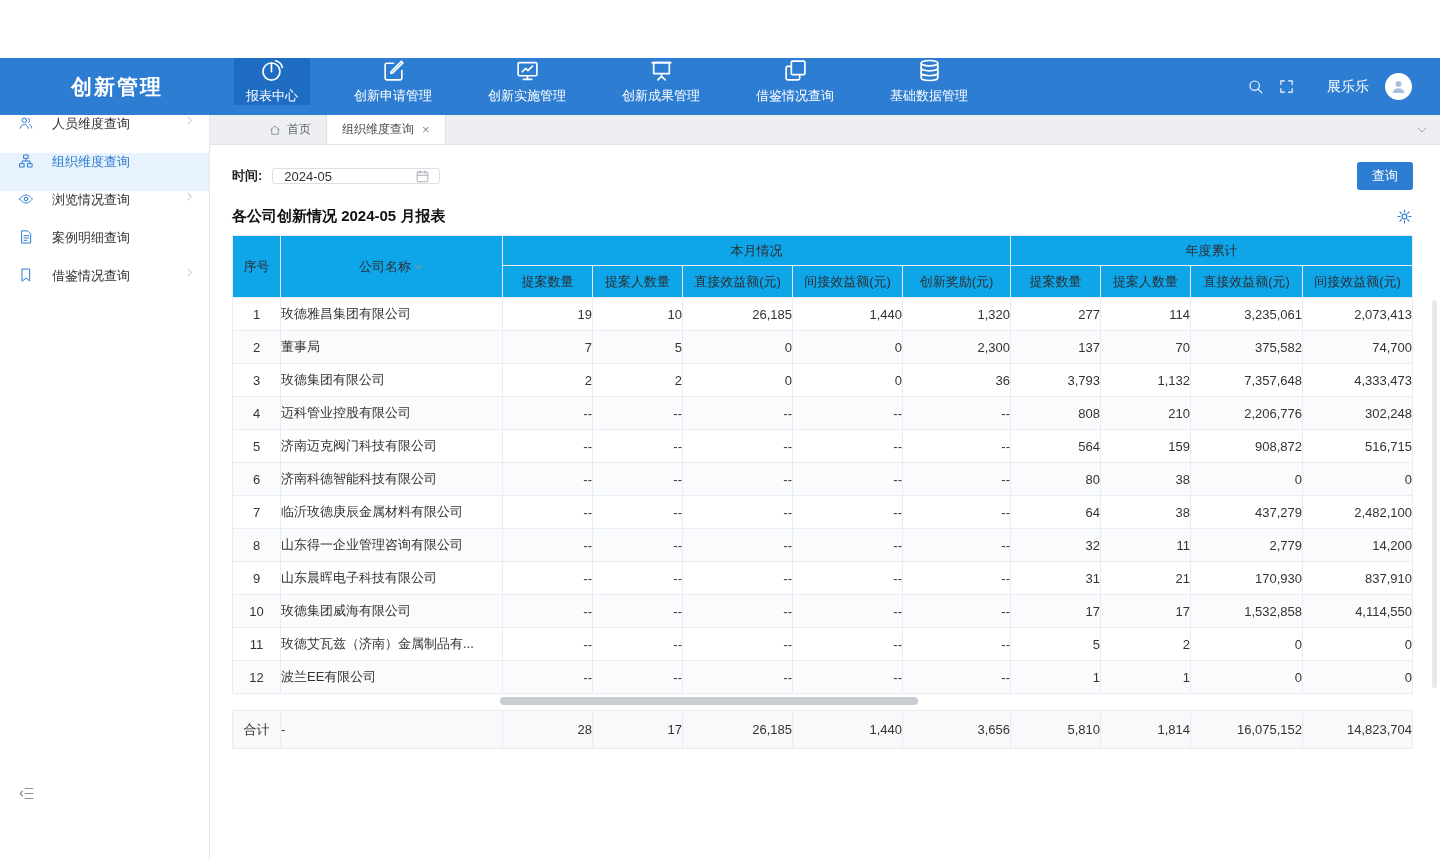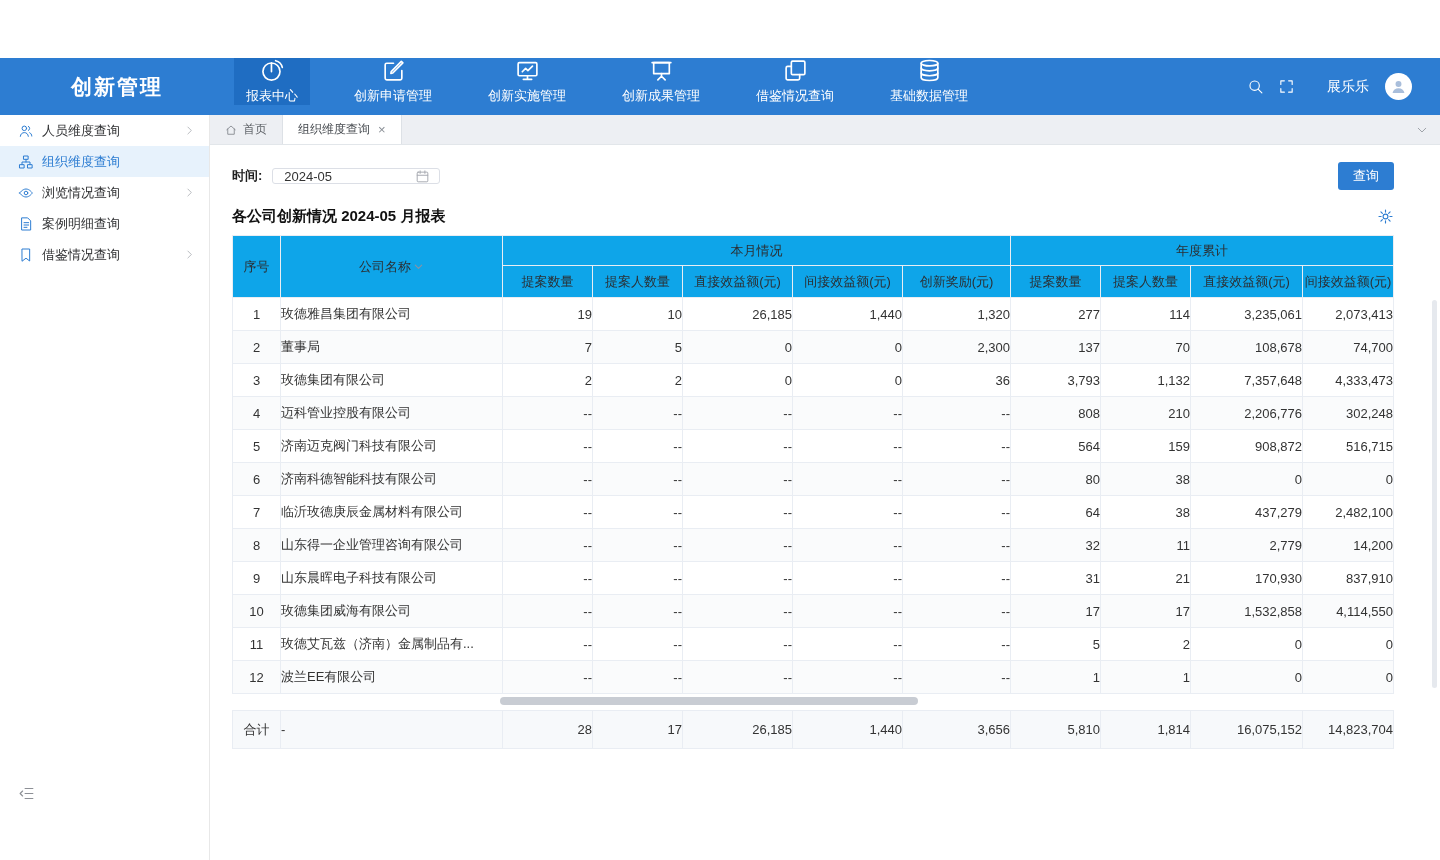--- a/index.html
+++ b/index.html
@@ -29,43 +29,43 @@
   .hr-icon{margin-left:14px;cursor:pointer;}
   .hr-icon svg{width:17px;height:17px;}
   .user-name{margin-left:32px;font-size:14px;cursor:pointer;}
   .avatar{margin-left:16px;width:27px;height:27px;border-radius:50%;background:#fff;color:#a9bedb;
           display:flex;align-items:center;justify-content:center;cursor:pointer;overflow:hidden;}
   .avatar svg{width:17px;height:17px;}
 
   
   .body-row{flex:1;display:flex;min-height:0;}
   .sidebar{width:210px;flex:none;background:#fff;border-right:1px solid #e8e8e8;position:relative;}
-  .side-item{height:31px;display:flex;align-items:center;gap:8px;padding:0 14px 0 18px;
+  .side-item{height:38px;display:flex;align-items:flex-start;gap:18px;padding:0 14px 0 18px;
              font-size:13px;color:#303133;cursor:pointer;}
   .side-item.active{background:var(--side-active-bg);color:var(--primary);}
   .side-icon{color:var(--primary);display:flex;}
   .side-icon svg{width:16px;height:16px;stroke-width:1.5;}
   .side-item .chev{margin-left:auto;color:#a0a4aa;display:flex;}
   .side-item .chev svg{width:11px;height:11px;}
   .collapse-btn{position:absolute;left:18px;bottom:58px;color:#8d9096;cursor:pointer;}
   .collapse-btn svg{width:17px;height:17px;}
 
   .main-col{flex:1;display:flex;flex-direction:column;min-width:0;}
   .tab-bar{height:30px;flex:none;background:#edeff3;border-bottom:1px solid #e2e6ea;display:flex;}
-  .tab-list{display:flex;}
+  .tab-list{display:flex;padding-left:44px;}
   .tab{display:flex;align-items:center;gap:6px;padding:0 15px;font-size:12px;color:#5f6368;
        border-right:1px solid #dde1e6;cursor:pointer;white-space:nowrap;}
   .tab.active{background:#fff;color:#45494e;}
   .tab-icon{color:#7a7e85;display:flex;}
   .tab-icon svg{width:12px;height:12px;}
   .tab .close{color:#8a8f96;font-size:13px;margin-left:2px;cursor:pointer;}
   .tab-bar .more{margin-left:auto;display:flex;align-items:center;padding:0 12px;color:#8a8f96;cursor:pointer;}
   .more svg{width:12px;height:12px;}
 
-  .content{flex:1;background:#fff;padding:16px 46px 0 22px;min-width:0;position:relative;}
+  .content{flex:1;background:#fff;padding:16px 27px 0 22px;min-width:0;position:relative;}
 
   
   .filter-row{display:flex;align-items:center;height:30px;margin-bottom:16px;}
   .filter-label{font-weight:bold;font-size:13px;color:#1f1f1f;margin-right:10px;}
   .date-input{width:168px;height:16px;border:1px solid #dcdfe6;border-radius:3px;background:#fff;
               display:flex;align-items:center;padding:0 9px 0 11px;cursor:pointer;}
   .date-field{border:none;outline:none;background:transparent;flex:1;min-width:0;
               font:inherit;color:#333;padding:0;}
   .date-input .cal{margin-left:auto;color:#a8abb2;display:flex;}
   .cal svg{width:15px;height:15px;}
@@ -368,21 +368,21 @@
               <tr>
                 <td class="seq">2</td>
                 <td class="company">董事局</td>
                 <td class="num">7</td>
                 <td class="num">5</td>
                 <td class="num">0</td>
                 <td class="num">0</td>
                 <td class="num">2,300</td>
                 <td class="num">137</td>
                 <td class="num">70</td>
-                <td class="num">108,678</td>
+                <td class="num">375,582</td>
                 <td class="num">74,700</td>
               </tr>
               <tr>
                 <td class="seq">3</td>
                 <td class="company">玫德集团有限公司</td>
                 <td class="num">2</td>
                 <td class="num">2</td>
                 <td class="num">0</td>
                 <td class="num">0</td>
                 <td class="num">36</td>

